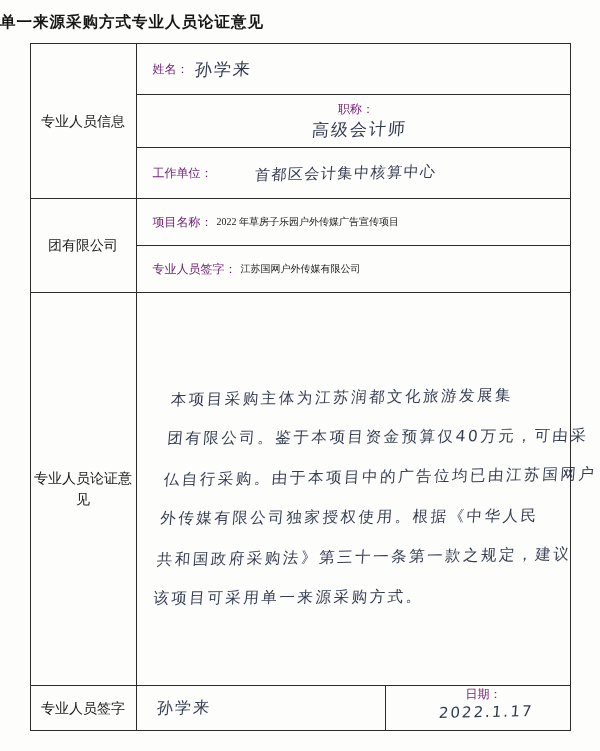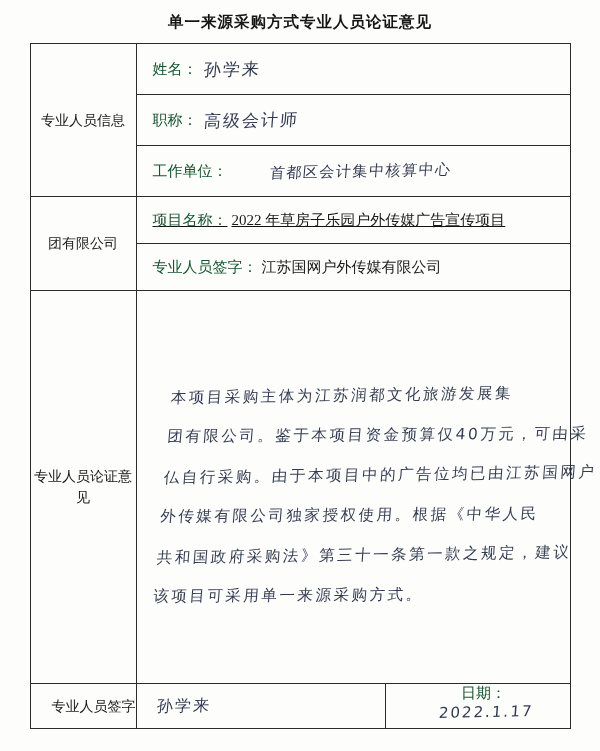--- a/index.html
+++ b/index.html
@@ -15,21 +15,20 @@
     position: relative;
     overflow: hidden;
   }
   .page {
     width: 600px;
     height: 751px;
     position: relative;
     background: #fdfdfb;
   }
   .doc-title {
-    text-align: center;
     font-size: 15.5px;
     font-weight: bold;
     letter-spacing: 1px;
     padding-top: 12px;
     padding-bottom: 10px;
     color: #161616;
   }
   table.form {
     border-collapse: collapse;
     width: 540px;
@@ -43,43 +42,43 @@
   }
   .label-cell {
     width: 106px;
     text-align: center;
     font-size: 14px;
     line-height: 1.5;
     color: #1a1a1a;
     padding: 4px 2px;
   }
   .field-label {
-    font-size: 15px;
-    color: #14532d;
+    font-size: 12px;
+    color: #701a75;
     white-space: nowrap;
   }
   .field-row {
     display: flex;
     align-items: center;
     padding: 6px 10px 6px 16px;
     min-height: 22px;
   }
   .hand {
     font-family: "DejaVu Sans", sans-serif;
     color: #1c2740;
     font-size: 17px;
     margin-left: 6px;
     letter-spacing: 2px;
     transform: skewX(-6deg) rotate(-1.2deg);
     display: inline-block;
     opacity: 0.92;
   }
   .hand.small { font-size: 15px; letter-spacing: 1.5px; }
   .printed {
-    font-size: 15px;
+    font-size: 10px;
     color: #1a1a1a;
     margin-left: 4px;
   }
   .opinion-cell {
     height: 392px;
     position: relative;
     vertical-align: top;
   }
   .opinion-body {
     padding: 26px 22px 10px 26px;
@@ -89,21 +88,20 @@
     line-height: 40px;
     letter-spacing: 2.5px;
     transform: skewX(-5deg);
     opacity: 0.9;
   }
   .opinion-body div { white-space: nowrap; }
   .opinion-body div:nth-child(odd) { transform: rotate(-0.8deg); }
   .opinion-body div:nth-child(even) { transform: rotate(-0.4deg); }
   .sign-row-cell {
     height: 44px;
-    text-align: right;
   }
   .sign-inner {
     display: flex;
     align-items: center;
     height: 44px;
     padding-left: 14px;
   }
   .date-cell-inner {
     display: flex;
     align-items: center;
@@ -139,40 +137,40 @@
       <td>
         <div class="field-row" style="min-height:38px;">
           <span class="field-label">姓名：</span>
           <span class="hand">孙学来</span>
         </div>
       </td>
     </tr>
 
     <tr>
       <td>
-        <div class="field-row" style="min-height:38px;">
+        <div class="field-row" style="min-height:38px;flex-direction:column;">
           <span class="field-label">职称：</span>
           <span class="hand">高级会计师</span>
         </div>
       </td>
     </tr>
 
     <tr>
       <td>
         <div class="field-row" style="min-height:38px;gap:36px;">
           <span class="field-label">工作单位：</span>
           <span class="hand small">首都区会计集中核算中心</span>
         </div>
       </td>
     </tr>
 
     <tr>
       <td class="label-cell" rowspan="2">团有限公司</td>
       <td>
-        <div class="field-row" style="min-height:34px;text-decoration:underline;">
+        <div class="field-row" style="min-height:34px;">
           <span class="field-label">项目名称：</span>
           <span class="printed nowrap">2022 年草房子乐园户外传媒广告宣传项目</span>
         </div>
       </td>
     </tr>
 
     <tr>
       <td>
         <div class="field-row" style="min-height:34px;">
           <span class="field-label">专业人员签字：</span>

